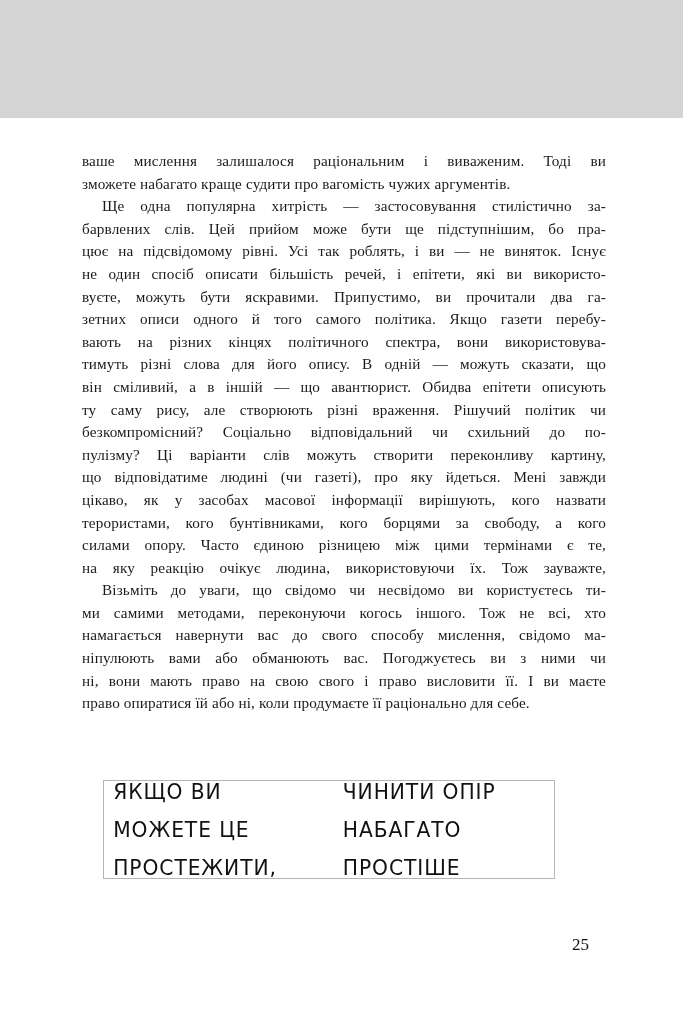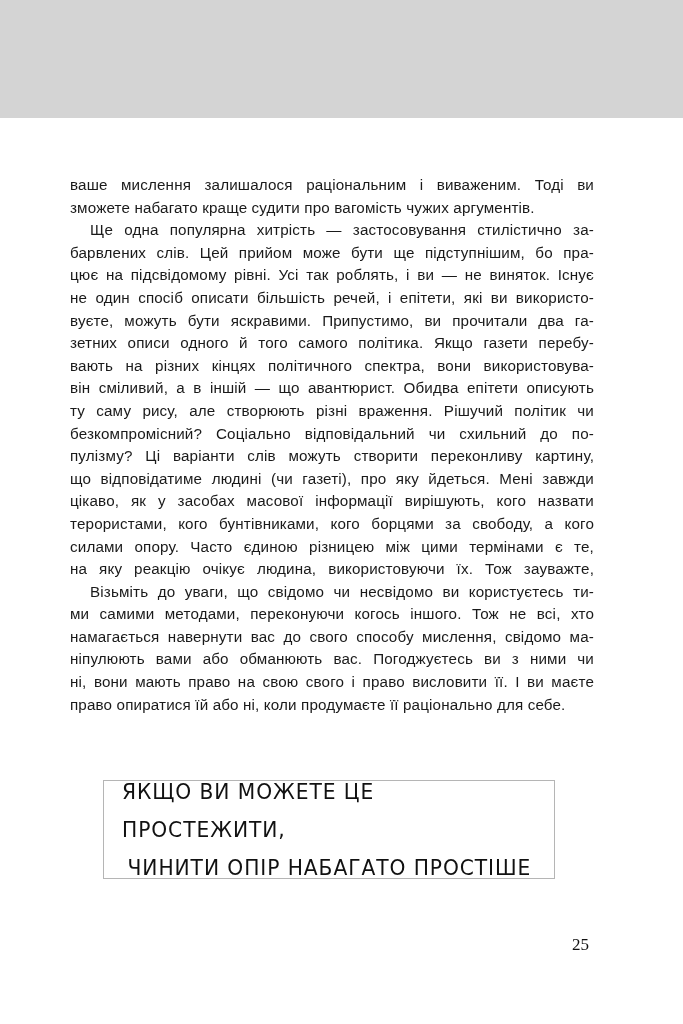--- a/index.html
+++ b/index.html
@@ -2,33 +2,32 @@
 <html><head>
   <meta charset="utf-8">
   <style>
     html, body { margin: 0; padding: 0; }
     body {
       width: 683px; height: 1024px; background: #ffffff; position: relative; overflow: hidden;
       font-family: "DejaVu Serif", "Liberation Serif", serif; color: #1a1a1a;
     }
     .top-band { position: absolute; left: 0; top: 0; width: 683px; height: 118px; background: #d4d4d4; }
     .text-block {
-      position: absolute; left: 70px; top: 150px; width: 524px;
+      position: absolute; left: 82px; top: 150px; width: 524px;
       font-size: 15.2px; line-height: 22.6px; text-align: justify;
-      font-family: Liberation Sans, sans-serif;
+      font-family: Liberation Serif, serif;
       letter-spacing: 0.15px;
-      margin-top: 24px;
     }
     .line { display: block; white-space: nowrap; text-align: justify; text-align-last: justify; height: 22.6px; }
     .line.last { text-align-last: left; }
     .line.indent { padding-left: 20px; }
     .callout {
       position: absolute; left: 103px; top: 780px; width: 452px; height: 99px;
       border: 1.5px solid #b5b5b5; box-sizing: border-box;
-      display: flex; flex-direction: column; align-items: center; justify-content: center;
+      display: flex; flex-direction: row; align-items: center; justify-content: center;
     }
     .callout-line {
       font-family: "DejaVu Sans", "Liberation Sans", sans-serif; font-size: 22px;
       letter-spacing: 1px; line-height: 38px; color: #111; font-weight: normal;
       transform: scaleX(0.92);
     }
     .page-number {
       position: absolute; left: 572px; top: 907px; font-size: 17px;
       font-family: "Liberation Serif", "DejaVu Serif", serif; color: #111; margin-top: 28px;
     }
@@ -43,20 +42,21 @@
   <span class="line">ваше мислення залишалося раціональним і виваженим. Тоді ви</span>
   <span class="line last">зможете набагато краще судити про вагомість чужих аргументів.</span>
 
   <span class="line indent">Ще одна популярна хитрість — застосовування стилістично за-</span>
   <span class="line">барвлених слів. Цей прийом може бути ще підступнішим, бо пра-</span>
   <span class="line">цює на підсвідомому рівні. Усі так роблять, і ви — не виняток. Існує</span>
   <span class="line">не один спосіб описати більшість речей, і епітети, які ви використо-</span>
   <span class="line">вуєте, можуть бути яскравими. Припустимо, ви прочитали два га-</span>
   <span class="line">зетних описи одного й того самого політика. Якщо газети перебу-</span>
   <span class="line">вають на різних кінцях політичного спектра, вони використовува-</span>
+  <span class="line">тимуть різні слова для його опису. В одній — можуть сказати, що</span>
   <span class="line">він сміливий, а в іншій — що авантюрист. Обидва епітети описують</span>
   <span class="line">ту саму рису, але створюють різні враження. Рішучий політик чи</span>
   <span class="line">безкомпромісний? Соціально відповідальний чи схильний до по-</span>
   <span class="line">пулізму? Ці варіанти слів можуть створити переконливу картину,</span>
   <span class="line">що відповідатиме людині (чи газеті), про яку йдеться. Мені завжди</span>
   <span class="line">цікаво, як у засобах масової інформації вирішують, кого назвати</span>
   <span class="line">терористами, кого бунтівниками, кого борцями за свободу, а кого</span>
   <span class="line">силами опору. Часто єдиною різницею між цими термінами є те,</span>
   <span class="line">на яку реакцію очікує людина, використовуючи їх. Тож зауважте,</span>
 

